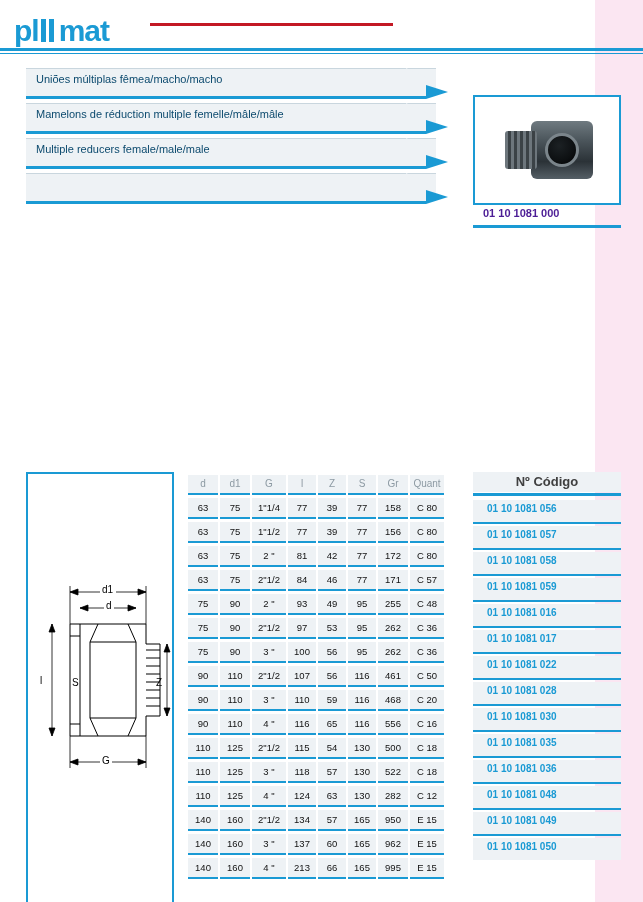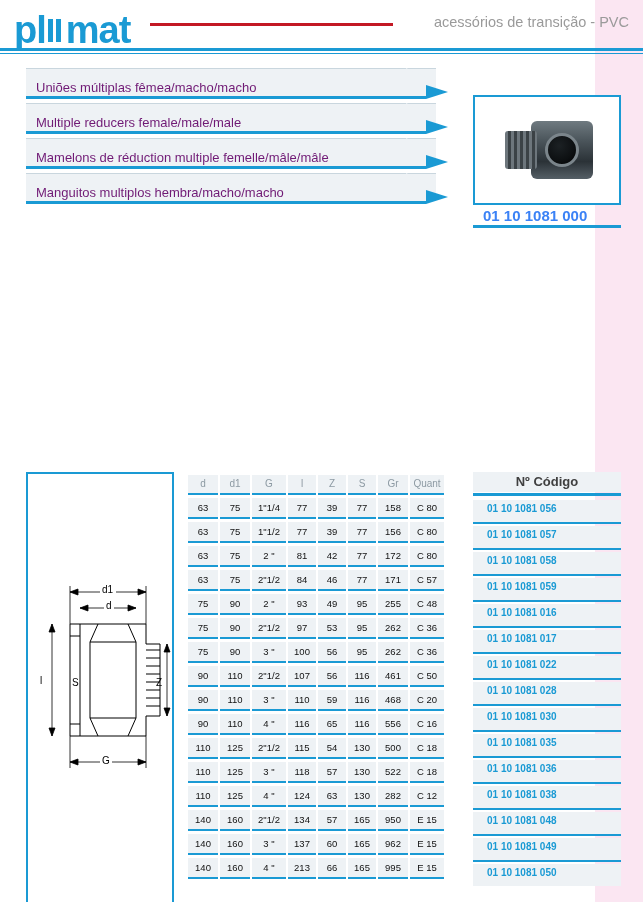--- a/index.html
+++ b/index.html
@@ -20,21 +20,21 @@
   .page { position:relative; z-index:2; }
 
   
   .header {
     position:relative;
     height:48px;
     padding:0 14px;
     display:flex; align-items:center;
   }
   .logo {
-    font-size:38px; font-weight:bold; color:#1a9ad4;
+    font-size:30px; font-weight:bold; color:#1a9ad4;
     letter-spacing:-1px; font-family:"Liberation Sans", sans-serif;
     display:flex; align-items:center;margin-top:13px;
   }
   .logo .pl { color:#1a9ad4; }
   .logo .bars { display:inline-block; width:18px; height:23px; position:relative; margin:0 1px; }
   .logo .bars i { position:absolute; top:0; width:5px; height:23px; background:#1a9ad4; display:block; }
   .logo .bars i:nth-child(1){ left:1px; }
   .logo .bars i:nth-child(2){ left:9px; }
   .logo .mat { color:#1a9ad4; }
   .header-rule {
@@ -78,22 +78,22 @@
     position:absolute; left:0; top:28px; height:3px; width:400px; background:#1a9ad4;
   }
   .title-row .tagline:after {
     content:""; position:absolute; left:400px; top:-11px;
     width:0;height:0;
     border-top:7px solid transparent;
     border-bottom:7px solid transparent;
     border-left:22px solid #1a9ad4;
   }
   .title-row span.txt {
-    position:absolute; left:10px; top:12px;
-    font-size:13px; color:#701a75;
+    position:absolute; left:10px; top:5px;
+    font-size:11px; color:#0c4a6e;
   }
 
   
   .photo-box {
     position:absolute; left:473px; top:95px;
     width:148px; height:110px;
     border:2px solid #1a9ad4;
     background:#ffffff;
     overflow:hidden;
   }
@@ -118,21 +118,21 @@
     border:3px solid #7b858b;
   }
   .code-under-photo {
     position:absolute; left:473px; top:207px;
     width:148px; height:22px;
   }
   .code-under-photo .line {
     position:absolute; left:0; top:18px; width:148px; height:3px; background:#1a9ad4;
   }
   .code-under-photo .txt {
-    position:absolute; left:10px; top:0; font-size:15px; color:#3b82f6; font-weight:bold;
+    position:absolute; left:10px; top:0; font-size:11px; color:#4c1d95; font-weight:bold;
   }
 
   
   .body-area { position:relative; margin-top:6px; height:520px; }
 
   
   .draw-panel {
     position:absolute; left:26px; top:262px;
     width:148px; height:460px;
     border:2px solid #1a9ad4;
@@ -216,48 +216,46 @@
   <div class="header">
     <div class="logo">
       <span class="pl">pl</span>
       <span class="bars">
           <i></i>
           <i></i>
         </span>
       <span class="mat">mat</span>
     </div>
     <div class="header-rule"></div>
-    <div class="header-title">acessórios de transição - PVC</div>
   </div>
   <div class="header-bottom-rule"></div>
   <div class="header-thin"></div>
 
   <div class="titles">
     <div class="title-row">
       <div class="tag"></div>
         <div class="arrow"></div>
       <span class="txt">Uniões múltiplas fêmea/macho/macho</span>
       <div class="tagline"></div>
     </div>
     <div class="title-row">
       <div class="tag"></div>
         <div class="arrow"></div>
-      <span class="txt">Multiple reducers female/male/male</span>
+      <span class="txt">Mamelons de réduction multiple femelle/mâle/mâle</span>
       <div class="tagline"></div>
     </div>
     <div class="title-row">
       <div class="tag"></div>
         <div class="arrow"></div>
-      <span class="txt">Mamelons de réduction multiple femelle/mâle/mâle</span>
+      <span class="txt">Multiple reducers female/male/male</span>
       <div class="tagline"></div>
     </div>
     <div class="title-row">
       <div class="tag"></div>
         <div class="arrow"></div>
-      <span class="txt">Manguitos multiplos hembra/macho/macho</span>
       <div class="tagline"></div>
     </div>
   </div>
 
   <div class="photo-box">
     <div class="fitting">
       <div class="fit-body"></div>
       <div class="fit-thread"></div>
       <div class="fit-bore"></div>
     </div>
@@ -579,25 +577,20 @@
           <span class="txt">01 10 1081 035</span>
           <div class="ul"></div>
         </div>
       <div class="row">
           <div class="bg"></div>
           <span class="txt">01 10 1081 036</span>
           <div class="ul"></div>
         </div>
       <div class="row">
           <div class="bg"></div>
-          <span class="txt">01 10 1081 038</span>
-          <div class="ul"></div>
-        </div>
-      <div class="row">
-          <div class="bg"></div>
           <span class="txt">01 10 1081 048</span>
           <div class="ul"></div>
         </div>
       <div class="row">
           <div class="bg"></div>
           <span class="txt">01 10 1081 049</span>
           <div class="ul"></div>
         </div>
       <div class="row">
           <div class="bg"></div>

